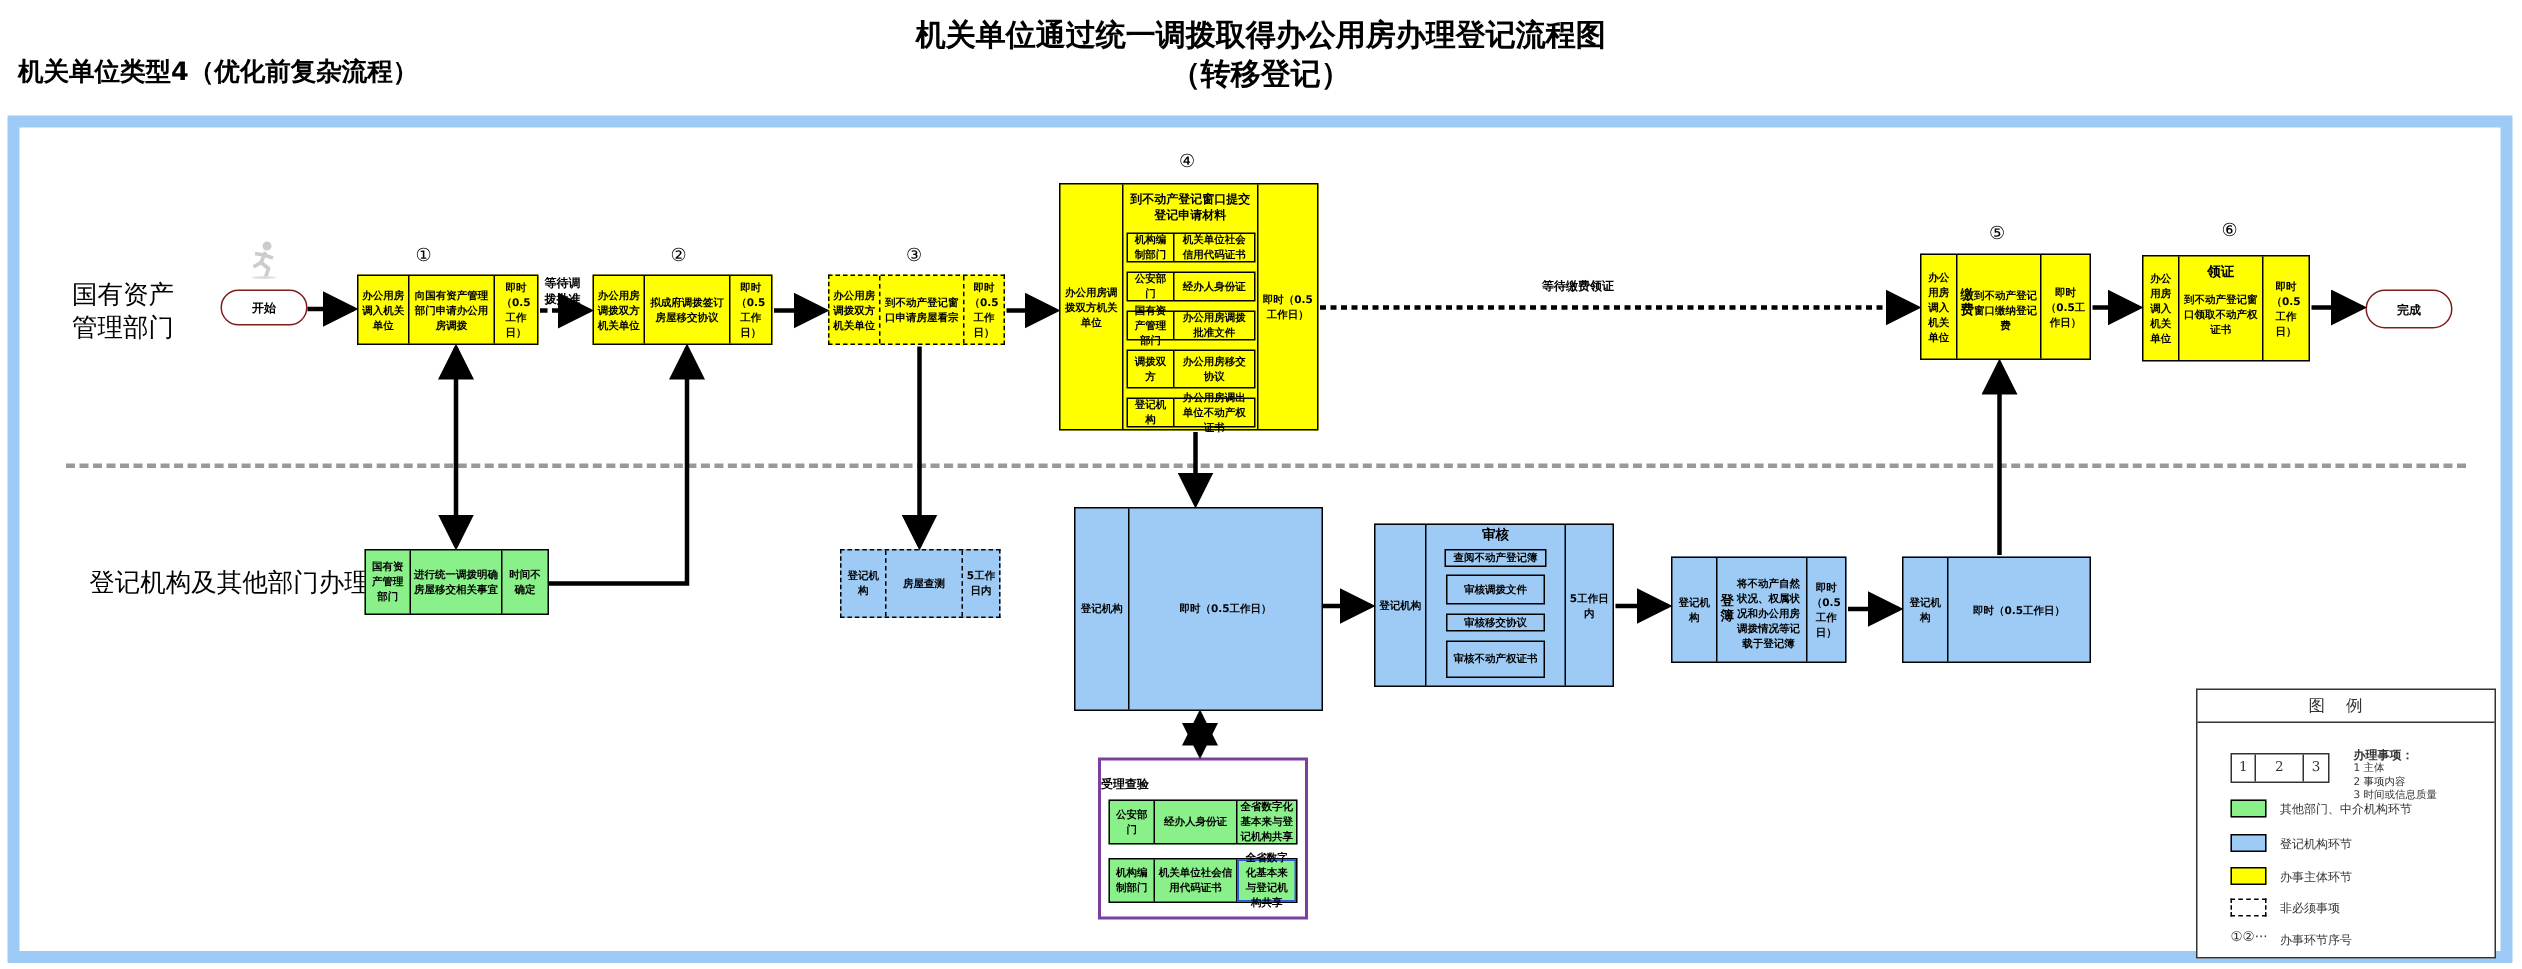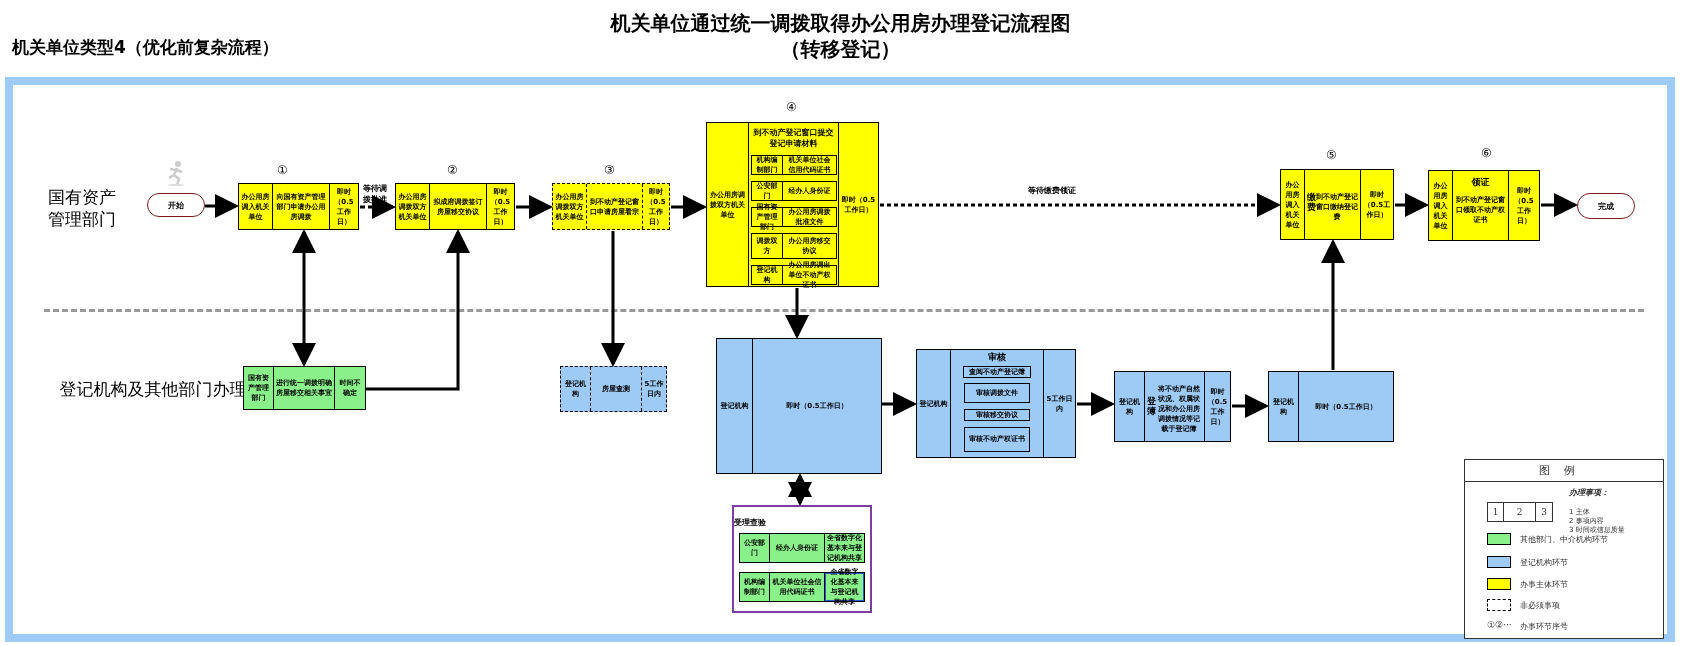--- a/index.html
+++ b/index.html
@@ -221,21 +221,21 @@
   </g>
 </svg>
 
 <div class="abs" id="legend">
   <div class="lhead">图例</div>
   <div class="lg-num" style="top:42px;">
     <div style="width:16px;">1</div>
     <div style="width:32px;">2</div>
     <div style="width:16px;">3</div>
   </div>
-  <div class="abs" style="left:104px;top:27px;font-weight:bold;font-style:italic;">办理事项：</div>
+  <div class="abs" style="left:104px;top:38px;font-weight:bold;">办理事项：</div>
   <div class="abs" style="left:104px;top:48px;line-height:9px;font-size:7px;">
     <div>1 主体</div>
     <div>2 事项内容</div>
     <div>3 时间或信息质量</div>
   </div>
   <div class="lg-swatch" style="top:73px;background:#8af08a;"></div>
   <div class="lg-text" style="top:74px;">其他部门、中介机构环节</div>
   <div class="lg-swatch" style="top:96px;background:#9ecbf5;"></div>
   <div class="lg-text" style="top:97px;">登记机构环节</div>
   <div class="lg-swatch" style="top:118px;background:#ffff00;"></div>

